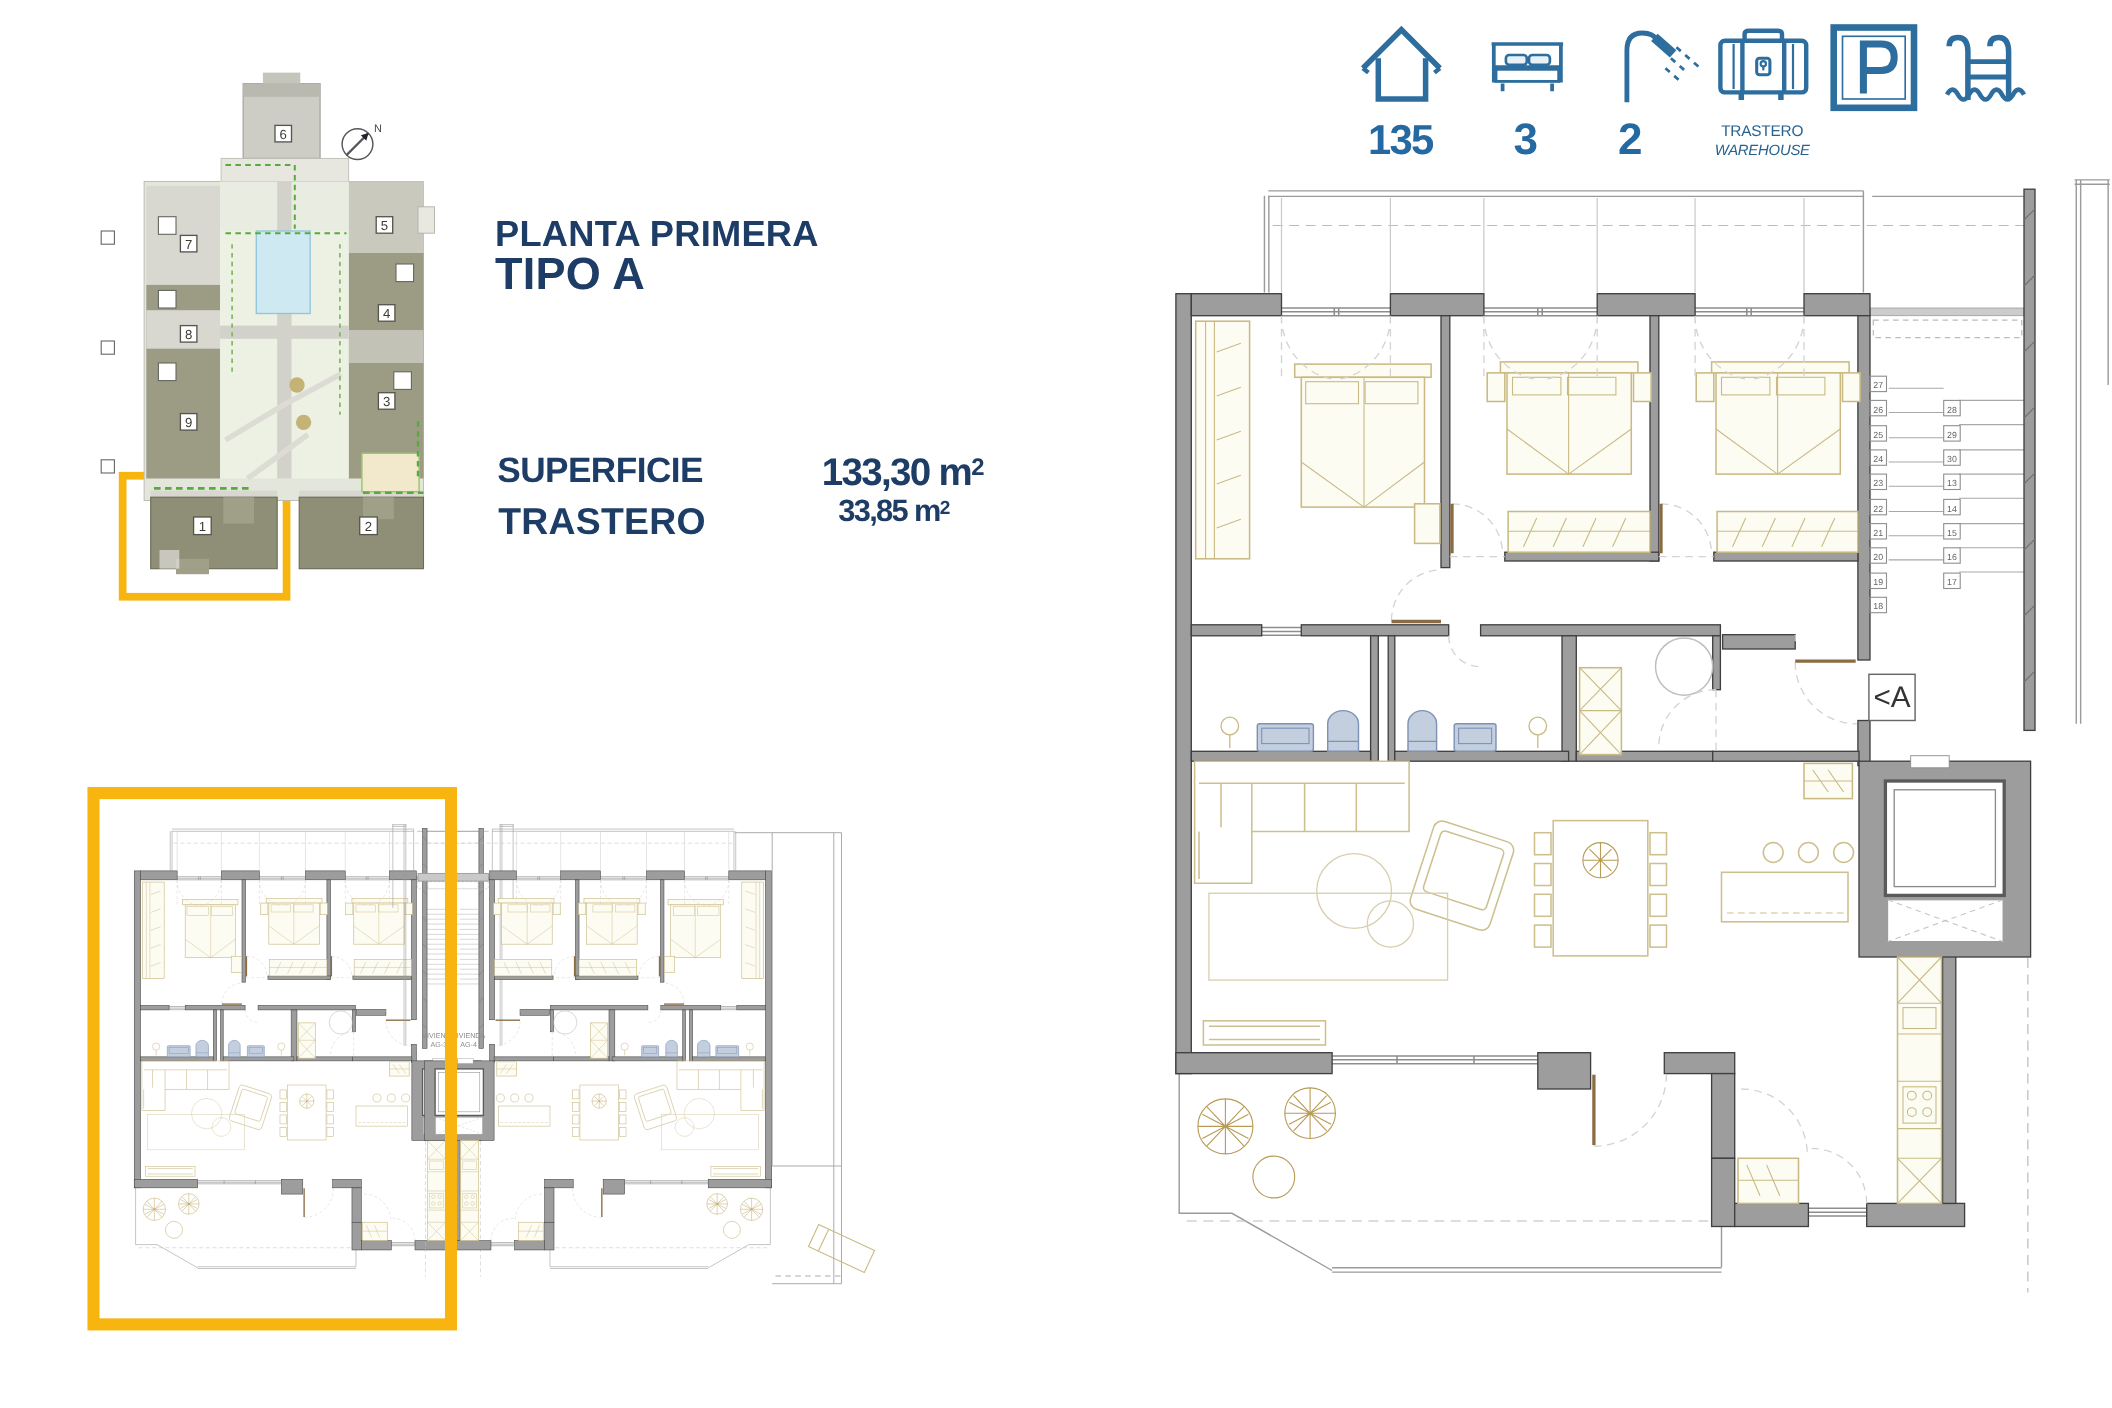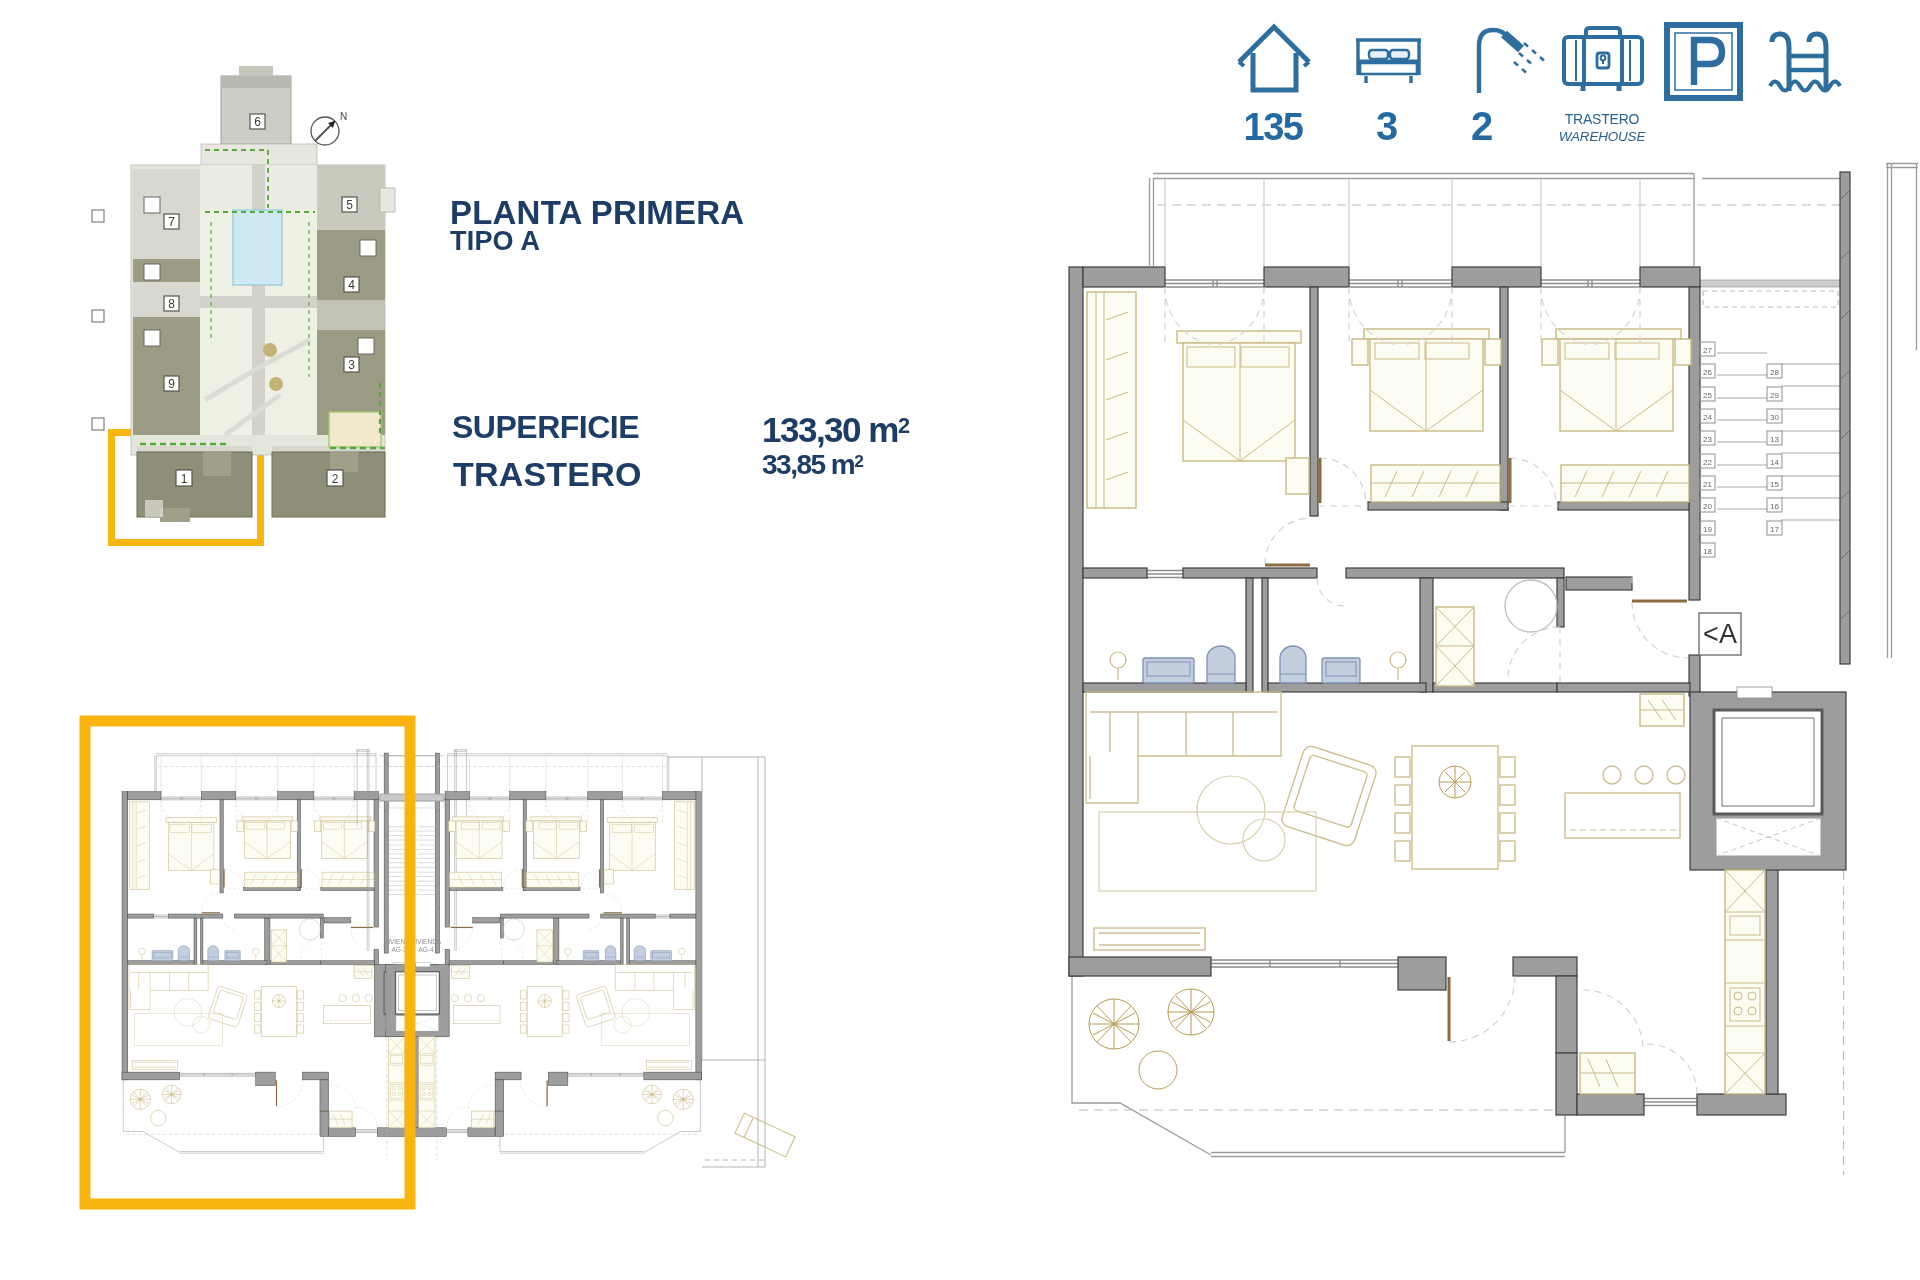--- a/index.html
+++ b/index.html
@@ -408,17 +408,17 @@
   <text x="1273" y="140" font-size="38" letter-spacing="-1.5" text-anchor="middle">135</text>
   <text x="1387" y="140" font-size="40" text-anchor="middle">3</text>
   <text x="1482" y="140" font-size="40" text-anchor="middle">2</text>
 </g>
 <g font-family="Liberation Sans, sans-serif" fill="#27628f" text-anchor="middle">
   <text x="1602" y="124" font-size="14" letter-spacing="-0.2">TRASTERO</text>
   <text x="1602" y="141" font-size="13.5" font-style="italic" letter-spacing="-0.2">WAREHOUSE</text>
 </g>
 </svg>
 <div class="lbl" style="left:450px;top:170px;font-size:33px;letter-spacing:0.2px;margin-top:24px;">PLANTA PRIMERA</div>
-<div class="lbl" style="left:450px;top:226px;font-size:27px;letter-spacing:0.2px;">TIPO A</div>
+<div class="lbl" style="left:450px;top:226px;font-size:41px;letter-spacing:0.2px;">TIPO A</div>
 <div class="lbl" style="left:452px;top:409px;font-size:32px;letter-spacing:-0.5px;">SUPERFICIE</div>
-<div class="lbl" style="left:747px;top:410px;font-size:35px;letter-spacing:-1.5px;margin-left:15px;">133,30 m<span class="sup">2</span></div>
+<div class="lbl" style="left:747px;top:410px;font-size:35px;letter-spacing:-1.5px;">133,30 m<span class="sup">2</span></div>
 <div class="lbl" style="left:453px;top:455px;font-size:34px;letter-spacing:0.2px;">TRASTERO</div>
 <div class="lbl" style="left:762px;top:449px;font-size:28px;letter-spacing:-1.5px;">33,85 m<span class="sup">2</span></div>
 
 </body></html>

